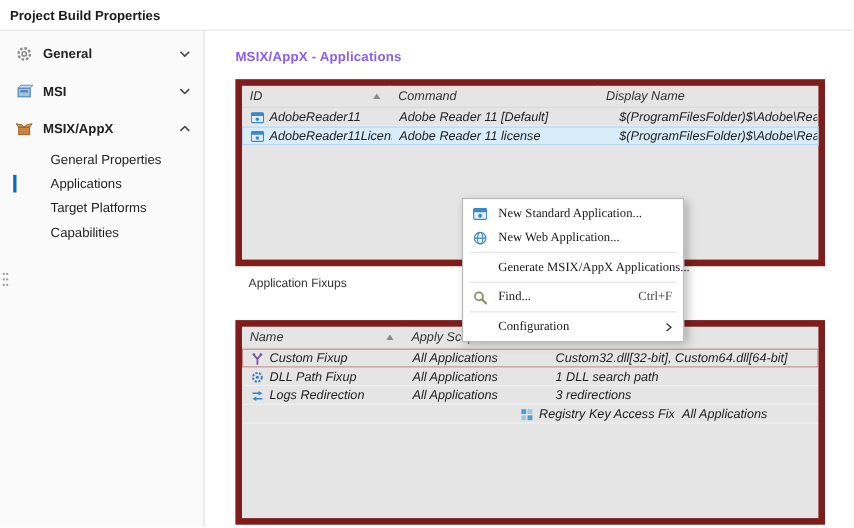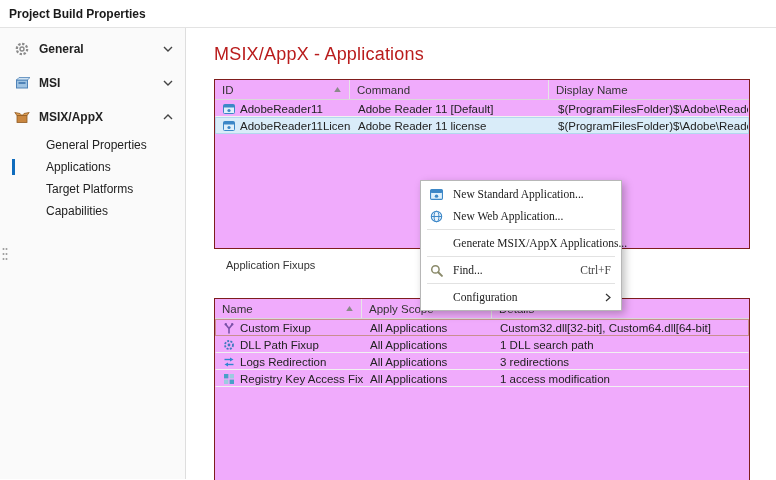--- a/index.html
+++ b/index.html
@@ -18,24 +18,24 @@
     padding-top:4px; position:relative; flex-shrink:0; }
   .side-section { height:34px; display:flex; align-items:center;
     padding:0 12px 0 14px; gap:9px; cursor:pointer; font-weight:700; font-size:12px; color:#222; }
   .side-section .lbl { flex:1; }
   .side-sub { height:22px; display:flex; align-items:center; padding-left:46px;
     font-size:12px; position:relative; cursor:pointer; color:#222; }
   .side-sub.selected::before { content:""; position:absolute; left:12px; top:3px;
     bottom:3px; width:3px; background:#0f6cbd; }
   .drag-handle { position:absolute; left:1px; top:218px; }
   .main { flex:1; padding:12px 26px 0 18px; position:relative; min-width:0; }
-  .page-title { font-size:18px; color:#b91c1c; margin:4px 0 14px 0;
-    font-weight:400; letter-spacing:.2px; }
+  .page-title { font-size:12px; color:#8b5cf6; margin:4px 0 14px 0;
+    font-weight:700; letter-spacing:.2px; }
   
-  .table { border:1px solid #7f1d1d; background:#f0abfc; font-size:11.5px; display:flex; flex-direction:column; }
+  .table { border:6px solid #7f1d1d; background:#e5e5e5; font-size:11.5px; display:flex; flex-direction:column;font-style:italic; }
   .apps-table { height:170px; }
   .fixups-table { height:186px;margin-top:27px; }
   .t-header { display:flex; height:20px; border-bottom:1px solid #d9d9d9;
     color:#333; flex-shrink:0; }
   .t-header .cell { display:flex; align-items:center; gap:5px; padding:0 7px;
     height:100%; border-right:1px solid #e6e6e6; }
   .t-header .cell:last-child { border-right:none; }
   .t-header .sort { margin-left:auto; }
   .t-row { display:flex; height:17px; align-items:center; flex-shrink:0;
     border:1px solid transparent; border-bottom:1px solid #f1f1f1; cursor:default;justify-content:flex-end; }
@@ -290,23 +290,20 @@
                   <rect x="6.6" y="1" width="4.4" height="4.4" fill="#9ccbe0"></rect>
                   <rect x="1" y="6.6" width="4.4" height="4.4" fill="#9ccbe0"></rect>
                   <rect x="6.6" y="6.6" width="4.4" height="4.4" fill="#49a0c8"></rect>
                 </svg>
             </span>
             <span>Registry Key Access Fixup</span>
           </div>
           <div class="cell col-scope">
               <span>All Applications</span>
             </div>
-          <div class="cell col-det">
-              <span>1 access modification</span>
-            </div>
         </div>
         <div class="t-fill"></div>
       </div>
     </div>
   </div>
 
   <div class="context-menu">
     <div class="menu-item">
       <span class="gut icon">
         <svg width="13" height="13" viewBox="0 0 12 12">

